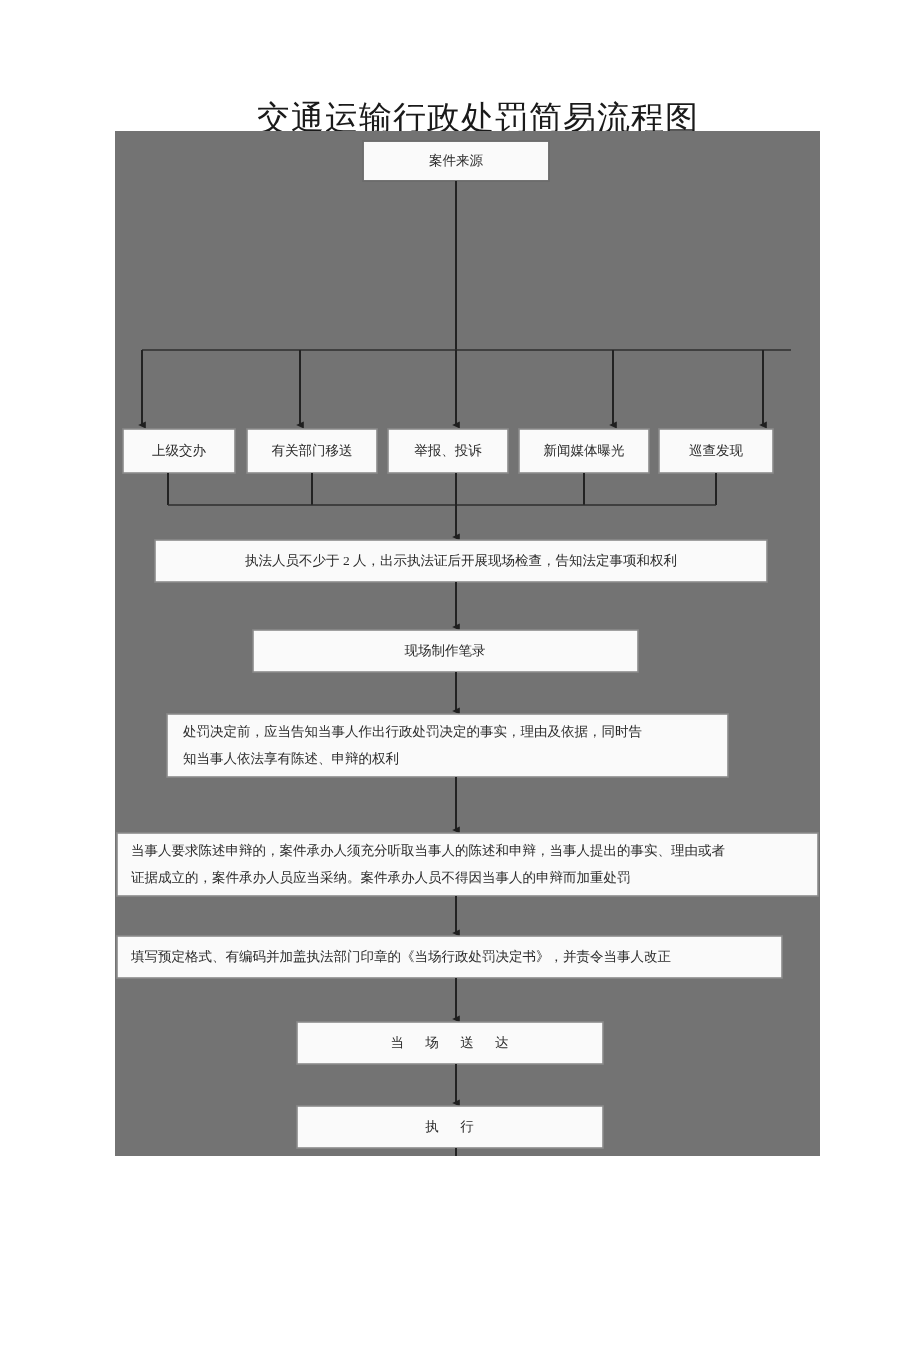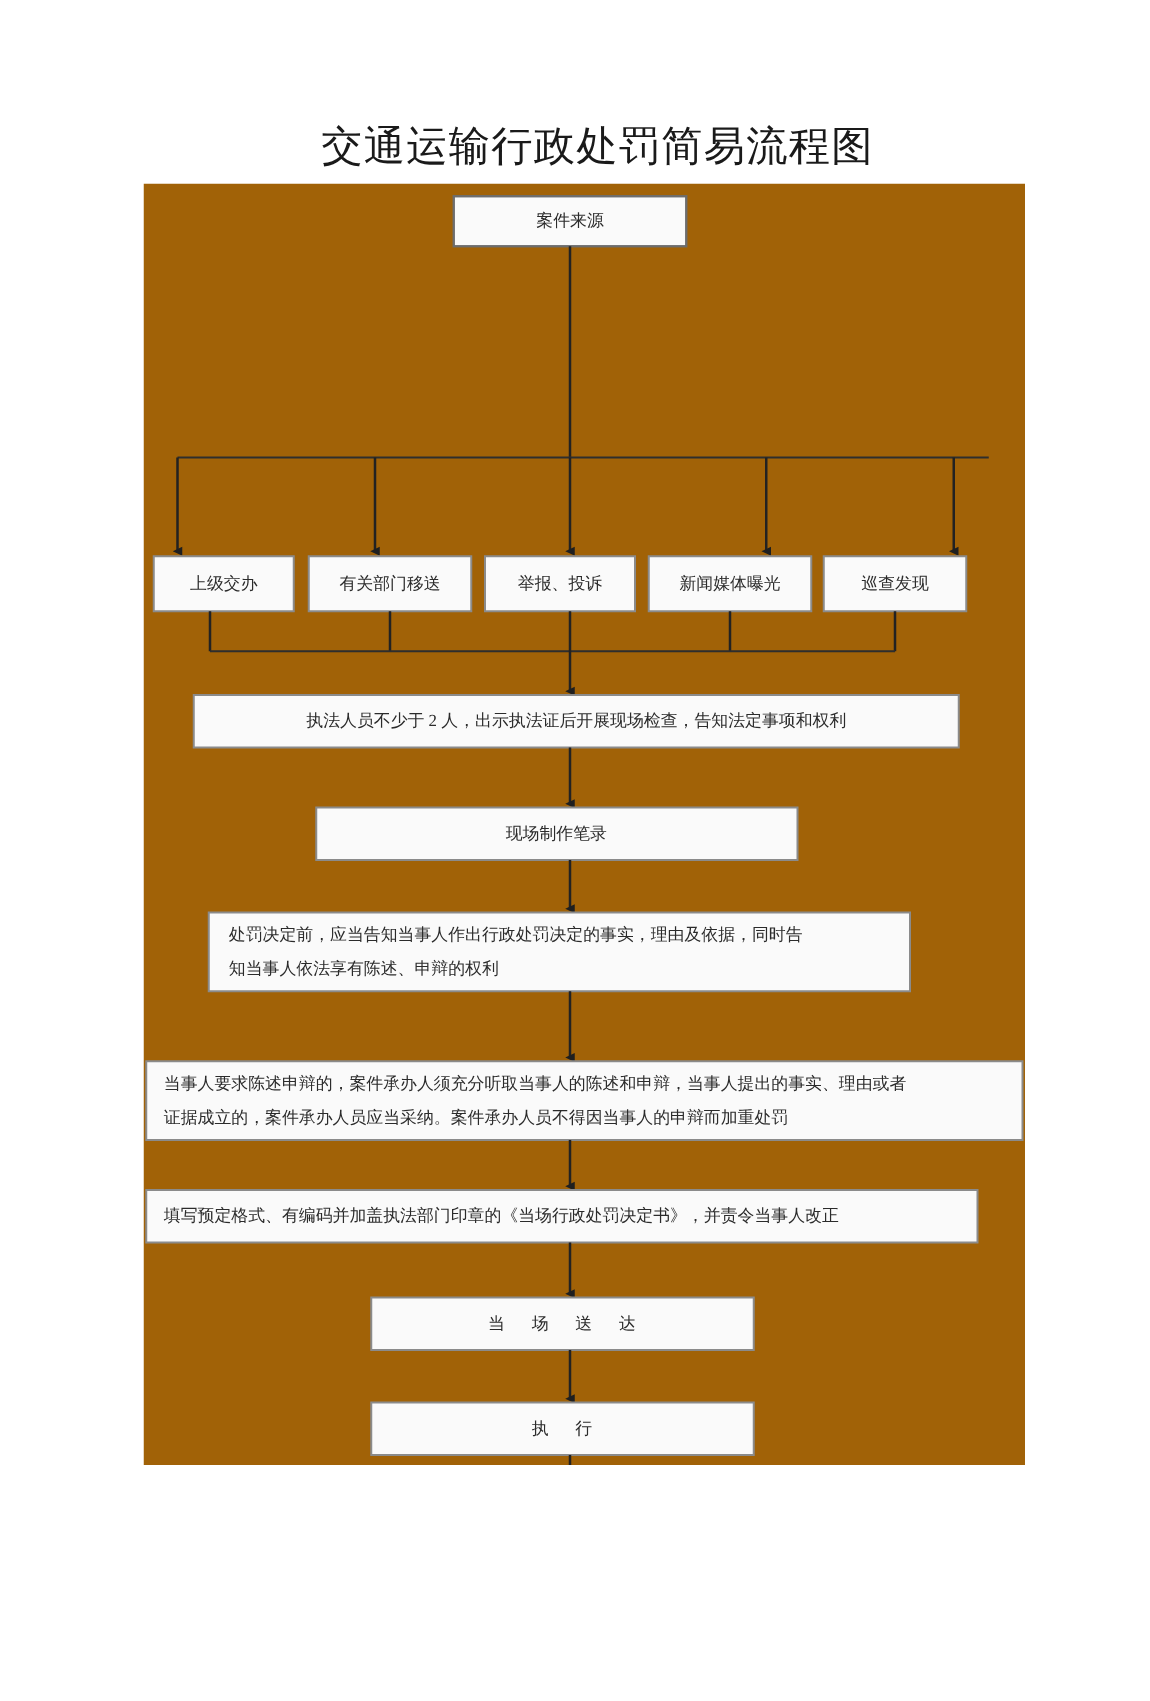--- a/index.html
+++ b/index.html
@@ -23,24 +23,24 @@
     font-family: "Liberation Serif", "DejaVu Serif", serif;
     font-size: 33px;
     line-height: 40px;
     color: #1a1a1a;
     letter-spacing: 1px;
     white-space: nowrap;
   }
   #flow-panel {
     position: absolute;
     left: 115px;
-    top: 147px;
+    top: 131px;
     width: 705px;
     height: 1025px;
-    background: #a16207;
+    background: #737373;
   }
   #flow-svg {
     position: absolute;
     left: 0;
     top: 0;
   }
   .node-box {
     fill: #fafafa;
     stroke: #8b8b8b;
     stroke-width: 1.6;

